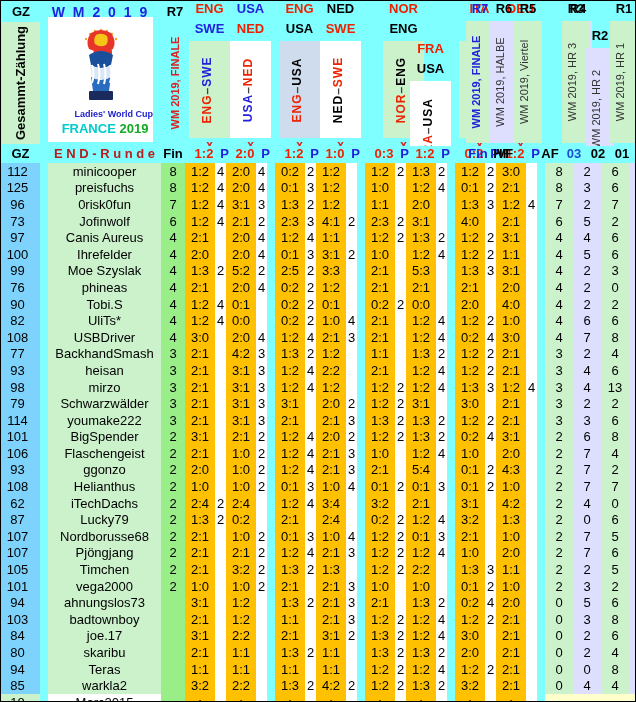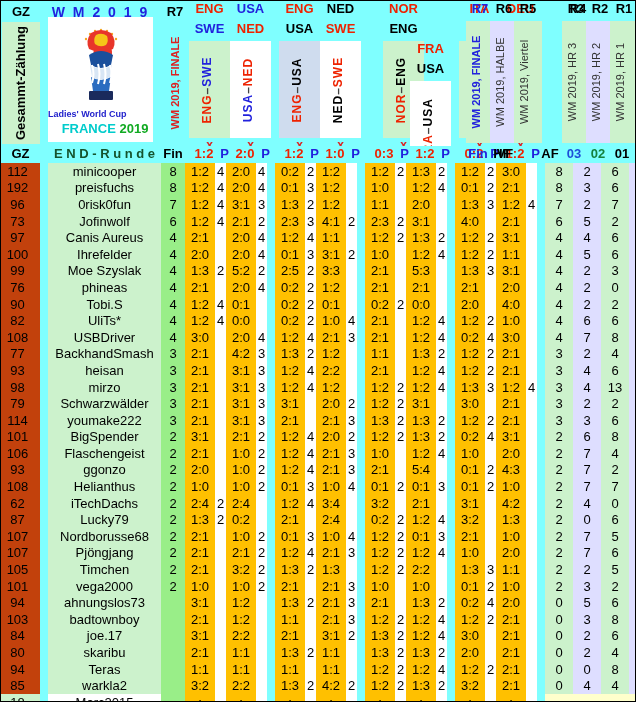--- a/index.html
+++ b/index.html
@@ -16,21 +16,21 @@
   .gesamt span{position:absolute;left:-42px;top:51px;width:122px;height:20px;
     transform:rotate(-90deg);font:bold 13px "Liberation Sans",sans-serif;color:#000;
     text-align:center;line-height:20px;white-space:nowrap;}
   .wm2019{position:absolute;left:40px;top:1px;width:119px;height:20px;
     font:bold 14px "Liberation Sans",sans-serif;color:#2222dd;text-align:center;
     line-height:20px;letter-spacing:2px;}
 
   
   #logo{position:absolute;left:47px;top:16px;width:105px;height:125px;background:#fff;}
   .trophy{position:absolute;left:50%;top:4px;transform:translateX(-50%);}
-  .lwc{position:absolute;left:0;top:92px;width:105px;text-align:left;
+  .lwc{position:absolute;left:0;top:92px;width:105px;text-align:right;
     font:bold 9px "Liberation Sans",sans-serif;color:#2222cc;}
   .fr{position:absolute;left:4px;top:104px;width:106px;text-align:center;
     font:bold 13px "Liberation Sans",sans-serif;}
   .fr .f{color:#00cccc;} .fr .y{color:#11aa22;}
 
   
   .r7lab{position:absolute;left:160px;top:1px;width:28px;height:20px;
     font:bold 13px "Liberation Sans",sans-serif;color:#000;text-align:center;line-height:20px;}
   .finale-v{position:absolute;left:160px;top:21px;width:28px;height:122px;background:#7fffff;}
   .finale-v span{position:absolute;left:-47px;top:51px;width:122px;height:20px;
@@ -62,21 +62,21 @@
   
   #colhdr{position:absolute;left:0;top:145px;width:636px;height:17px;background:#7fffff;}
   #colhdr div{position:absolute;top:0;height:17px;line-height:17px;text-align:center;
     font:bold 13px "Liberation Sans",sans-serif;}
 
   
   #grid{position:absolute;left:0;top:162px;width:636px;}
   #grid table{width:636px;}
   #grid td{height:16.6px;font:13px "Liberation Sans",sans-serif;color:#000;
      text-align:center;vertical-align:middle;overflow:hidden;white-space:nowrap;}
-  td.gz{width:39px;text-align:right;padding-right:6px;box-sizing:border-box;background:#c2410c;}
+  td.gz{width:39px;text-align:right;padding-right:6px;box-sizing:border-box;background:#7dd3fc;}
   td.sp{width:8px;background:#7fffff;}
   td.nm{width:113px;font-weight:bold;font-size:13px;background:#ccf2cc;text-align:center;}
   td.fin{width:24px;font-weight:bold;background:#99ee88;}
   td.sc{width:30px;background:#ffc000;text-align:center;font-size:13px;color:#000;}
   td.pt{width:11px;color:#3344dd;font-size:12px;background:#fff;text-align:center;}
   td.stat{width:28px;text-align:center;font-size:13px;color:#222;}
   td.g1{background:#ccf2cc;} td.g2{background:#dedeff;}
   tr.nobg td.nm{background:#ffffff;}
   tr.pale td.stat{background:#ffffcc !important;}
 </style>
@@ -218,38 +218,38 @@
           <div class="vbox" style="background:#dedeff">
             <div class="vtxt">WM 2019, Achtel</div>
           </div>
         </div>
         <div class="rh" style="left: 561px;">
           <div class="lab">R3</div>
           <div class="vbox" style="background:#ccf2cc">
             <div class="vtxt">WM 2019, HR 3</div>
           </div>
         </div>
-        <div class="rh" style="left: 585px;">
+        <div class="rh" style="left: 585px; margin-top: 27px;">
           <div class="lab">R2</div>
           <div class="vbox" style="background:#dedeff">
             <div class="vtxt">WM 2019, HR 2</div>
           </div>
         </div>
         <div class="rh" style="left: 609px;">
           <div class="lab">R1</div>
           <div class="vbox" style="background:#ccf2cc">
             <div class="vtxt">WM 2019, HR 1</div>
           </div>
         </div>
       </div>
   </div>
 
   <div id="colhdr">
       <div style="left: 0px; width: 39px; color: rgb(0, 0, 0);">GZ</div>
-      <div style="left: 47px; width: 113px; color: #14532d;">E N D - R u n d e</div>
+      <div style="left: 47px; width: 113px; color: #b91c1c;">E N D - R u n d e</div>
       <div style="left: 160px; width: 24px; color: rgb(0, 0, 0);">Fin</div>
       <div style="left: 188px; width: 30px; color: rgb(238, 34, 0);">1:2</div>
       <div style="left: 218px; width: 11px; color: rgb(34, 34, 221);">P</div>
       <div style="left: 229px; width: 30px; color: rgb(238, 34, 0);">2:0</div>
       <div style="left: 259px; width: 11px; color: rgb(34, 34, 221);">P</div>
       <div style="left: 278px; width: 30px; color: rgb(238, 34, 0);">1:2</div>
       <div style="left: 308px; width: 11px; color: rgb(34, 34, 221);">P</div>
       <div style="left: 319px; width: 30px; color: rgb(238, 34, 0);">1:0</div>
       <div style="left: 349px; width: 11px; color: rgb(34, 34, 221);">P</div>
       <div style="left: 368px; width: 30px; color: rgb(238, 34, 0);">0:3</div>
@@ -258,21 +258,21 @@
       <div style="left: 439px; width: 11px; color: rgb(34, 34, 221);">P</div>
       <div style="left: 458px; width: 30px; color: rgb(238, 34, 0);">0:2</div>
       <div style="left: 488px; width: 11px; color: rgb(34, 34, 221);">P</div>
       <div style="left: 499px; width: 30px; color: rgb(238, 34, 0);">1:2</div>
       <div style="left: 529px; width: 11px; color: rgb(34, 34, 221);">P</div>
       <div style="left: 465px; width: 24px; color: rgb(34, 34, 221);">Fin</div>
       <div style="left: 489px; width: 24px; color: rgb(0, 0, 0);">HF</div>
       <div style="left: 492px; width: 24px; color: rgb(0, 0, 0);">VF</div>
       <div style="left: 537px; width: 24px; color: rgb(0, 0, 0);">AF</div>
       <div style="left: 561px; width: 24px; color: #1d4ed8;">03</div>
-      <div style="left: 585px; width: 24px; color: #15803d;">02</div>
+      <div style="left: 585px; width: 24px; color: #000000;">02</div>
       <div style="left: 609px; width: 24px; color: rgb(0, 0, 0);">01</div>
     </div>
 
   <div id="grid">
     <table>
         <tbody id="tbody">
           <tr>
             <td class="gz">112</td>
             <td class="sp"></td>
             <td class="nm">minicooper</td>
@@ -296,21 +296,21 @@
             <td class="pt">2</td>
             <td class="sc">3:0</td>
             <td class="pt"></td>
             <td class="sp"></td>
             <td class="stat g1">8</td>
             <td class="stat g2">2</td>
             <td class="stat g1">6</td>
             <td class="stat g2">22</td>
           </tr>
           <tr>
-            <td class="gz">192</td>
+            <td class="gz">125</td>
             <td class="sp"></td>
             <td class="nm">preisfuchs</td>
             <td class="fin">8</td>
             <td class="sc">1:2</td>
             <td class="pt">4</td>
             <td class="sc">2:0</td>
             <td class="pt">4</td>
             <td class="sp"></td>
             <td class="sc">0:1</td>
             <td class="pt">3</td>

